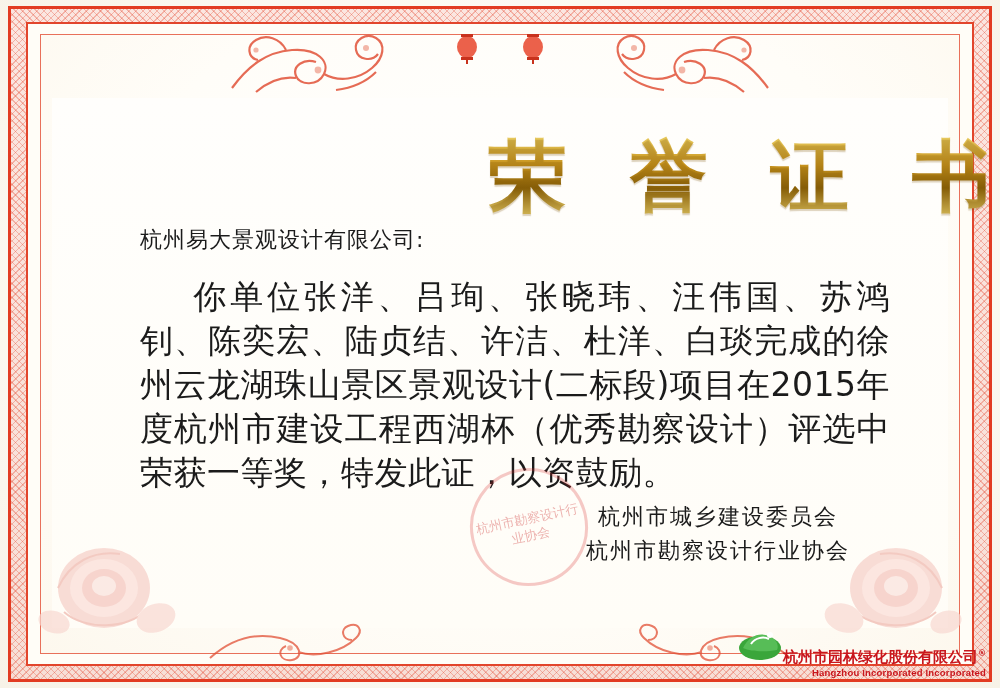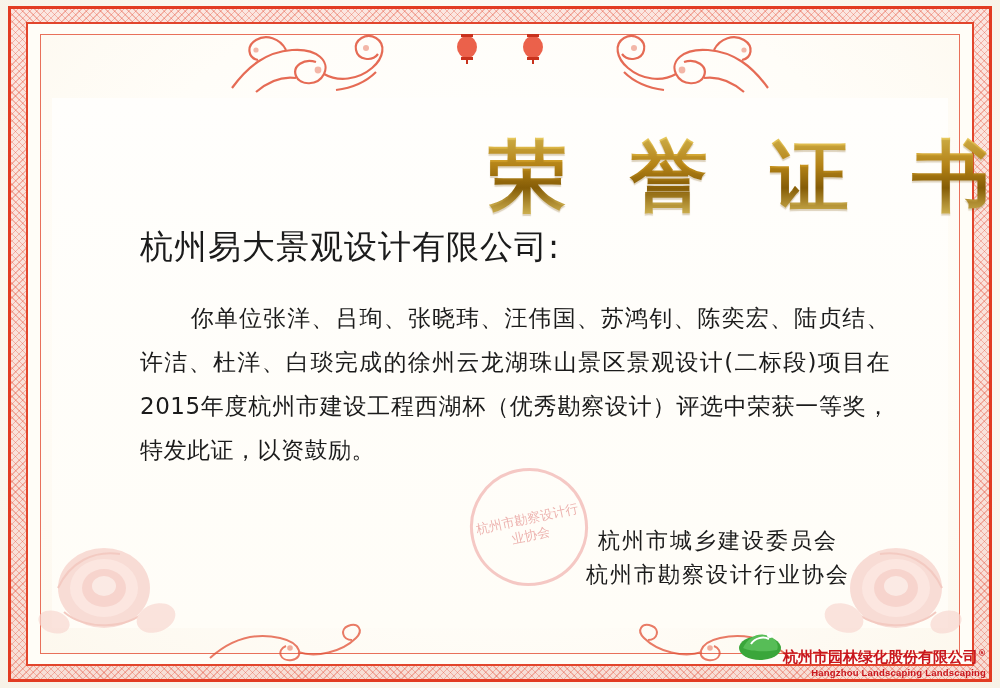--- a/index.html
+++ b/index.html
@@ -91,35 +91,35 @@
     margin-top:17px;
   }
 
   
   .body-area{
     position:absolute;left:140px;right:110px;top:225px;
     font-family:"DejaVu Sans", sans-serif;
     color:#1b1b1b;
   }
   .salutation{
+    font-size:22px;
+    letter-spacing:1px;
+    margin-bottom:20px;
+  }
+  .para{
     font-size:33px;
-    letter-spacing:1px;
-    margin-bottom:26px;
-  }
-  .para{
-    font-size:23px;
     line-height:44px;
     letter-spacing:.5px;
     text-align:justify;
   }
   .para .indent{display:inline-block;width:50px;}
 
   
   .sign{
-    position:absolute;right:150px;top:524px;
+    position:absolute;right:150px;top:500px;
     text-align:center;
     font-family:"DejaVu Sans", sans-serif;
     font-size:22px;
     line-height:34px;
     color:#1b1b1b;
     letter-spacing:2px;
   }
   .sign .date{letter-spacing:7px;}
 
   
@@ -276,17 +276,17 @@
     <div class="logo-mark">
       <svg viewBox="0 0 46 40" width="46" height="40">
         <ellipse cx="23" cy="26" rx="21" ry="12" fill="#3aa63a"></ellipse>
         <path d="M6,26 C12,14 22,10 32,14 C40,17 42,24 40,28 C30,30 14,30 6,26 Z" fill="#57bd57"></path>
         <path d="M14,22 C18,16 26,14 32,17" stroke="#ffffff" stroke-width="2" fill="none"></path>
         <circle cx="33" cy="13" r="3" fill="#ffffff"></circle>
       </svg>
     </div>
     <div class="logo-text">
       <div class="logo-cn"><span>杭州市园林绿化股份有限公司</span><span class="reg-mark">®</span></div>
-      <div class="logo-en">Hangzhou Landscaping Landscaping</div>
+      <div class="logo-en">Hangzhou Incorporated Incorporated</div>
     </div>
   </div>
 
 </div>
 
 </body></html>

